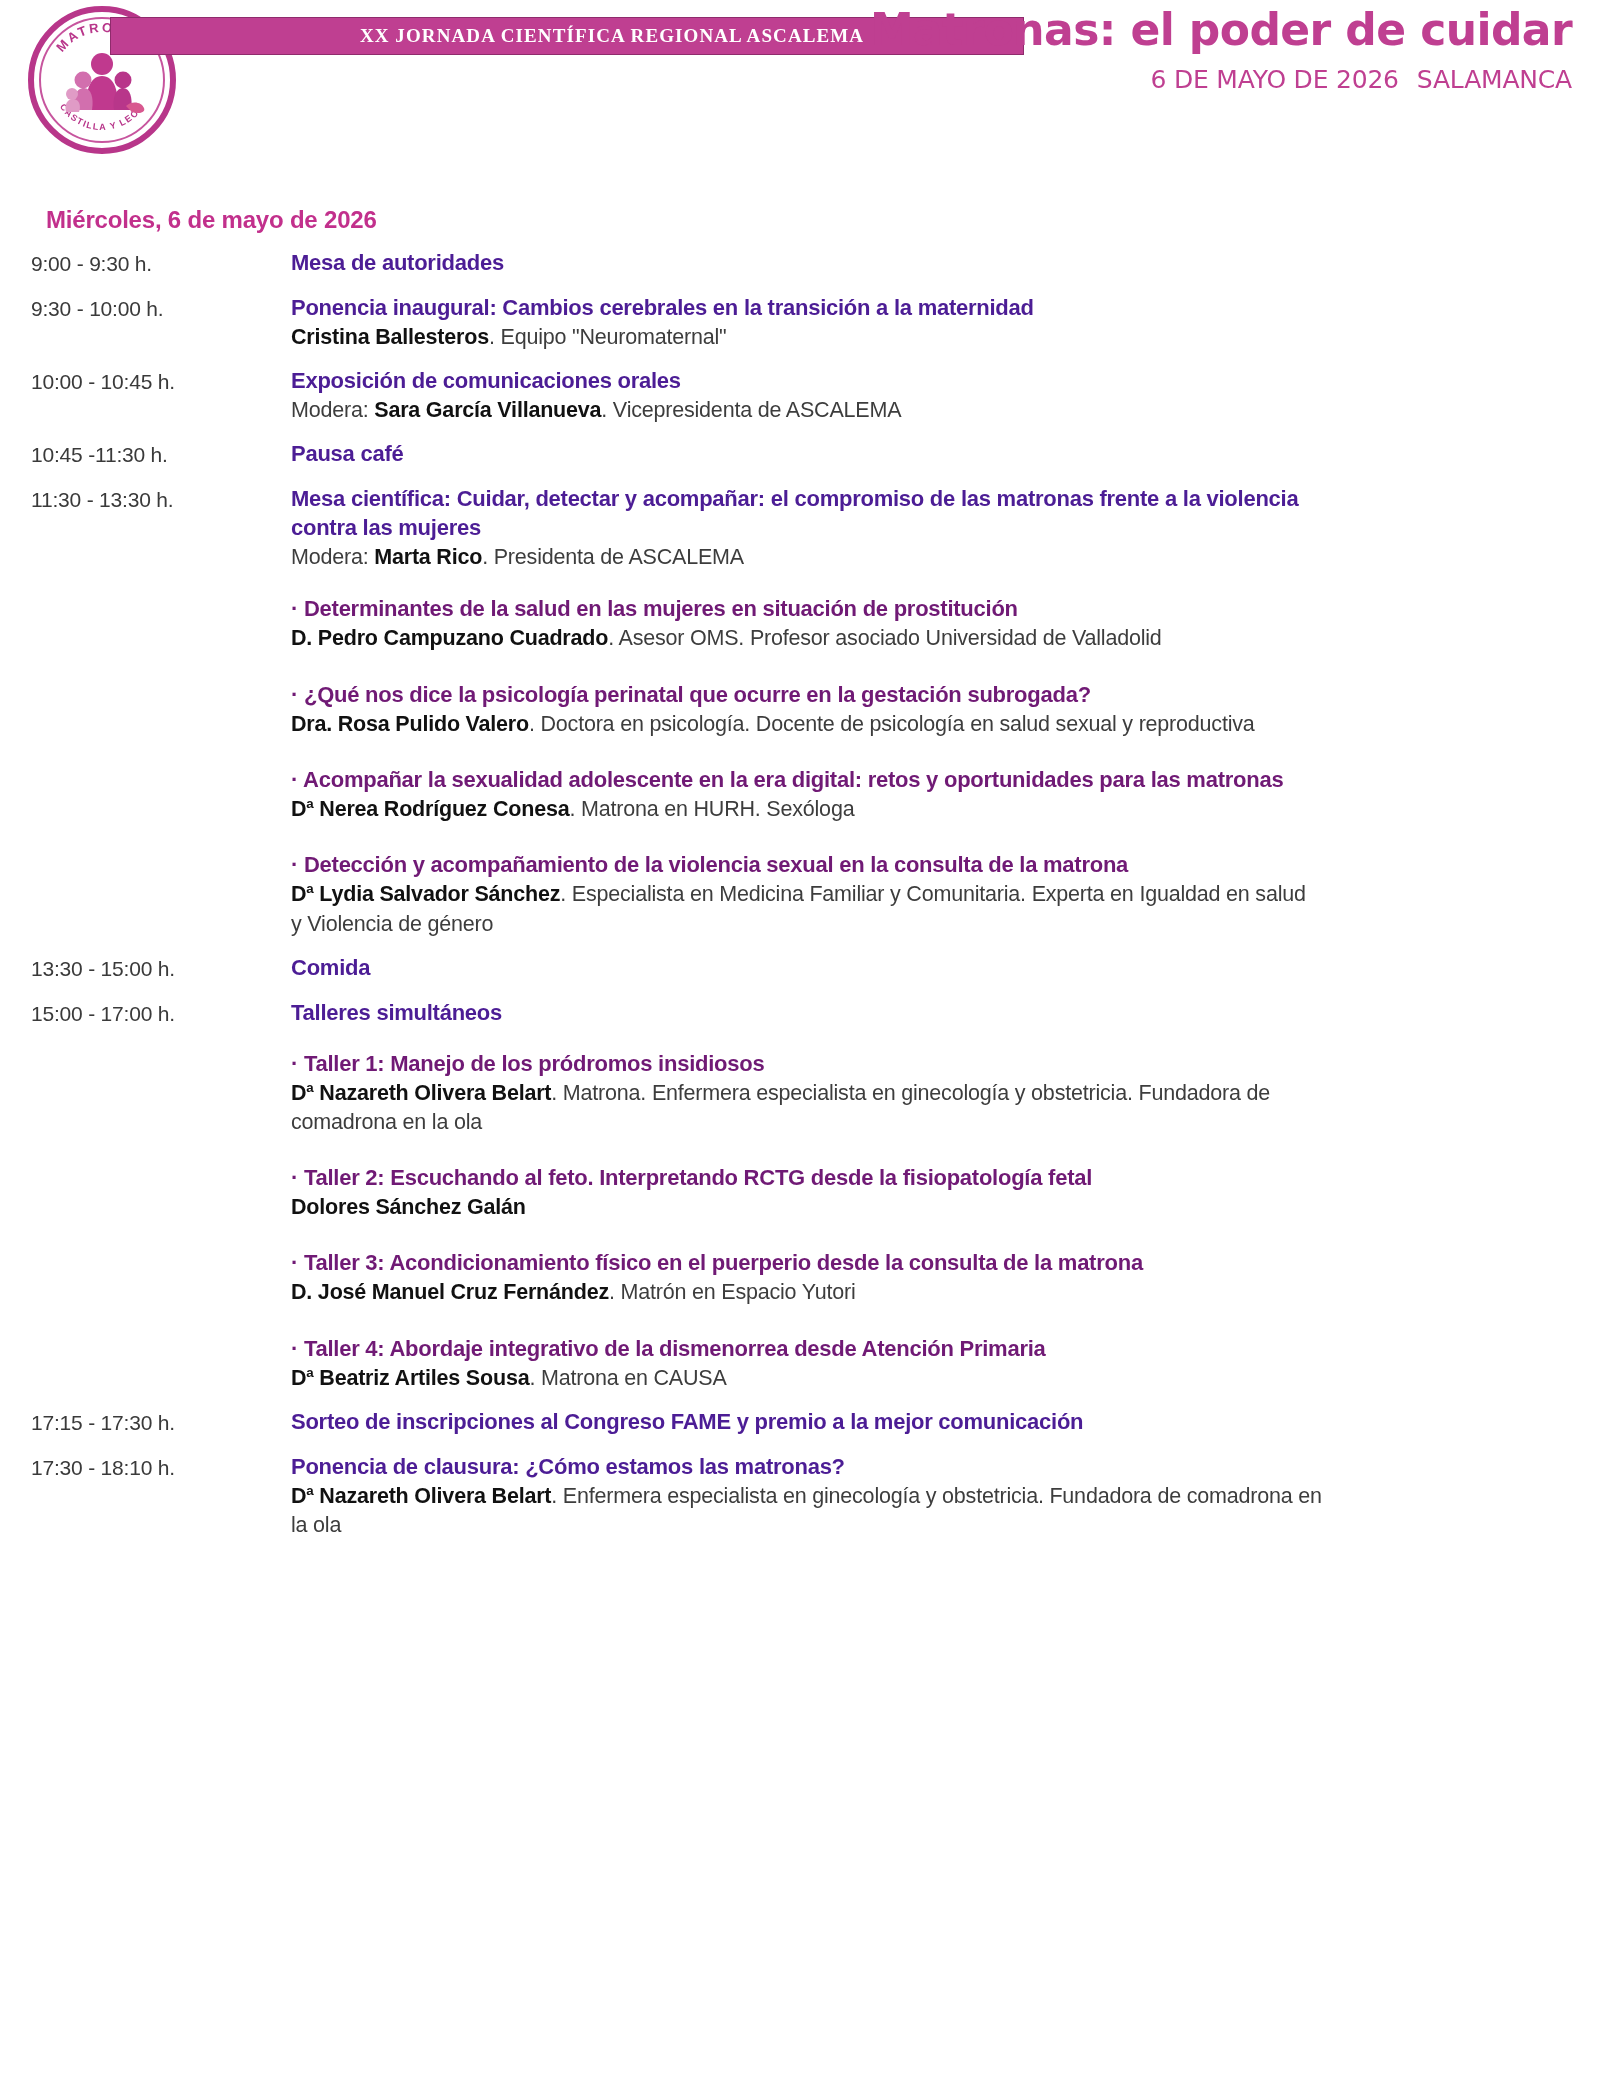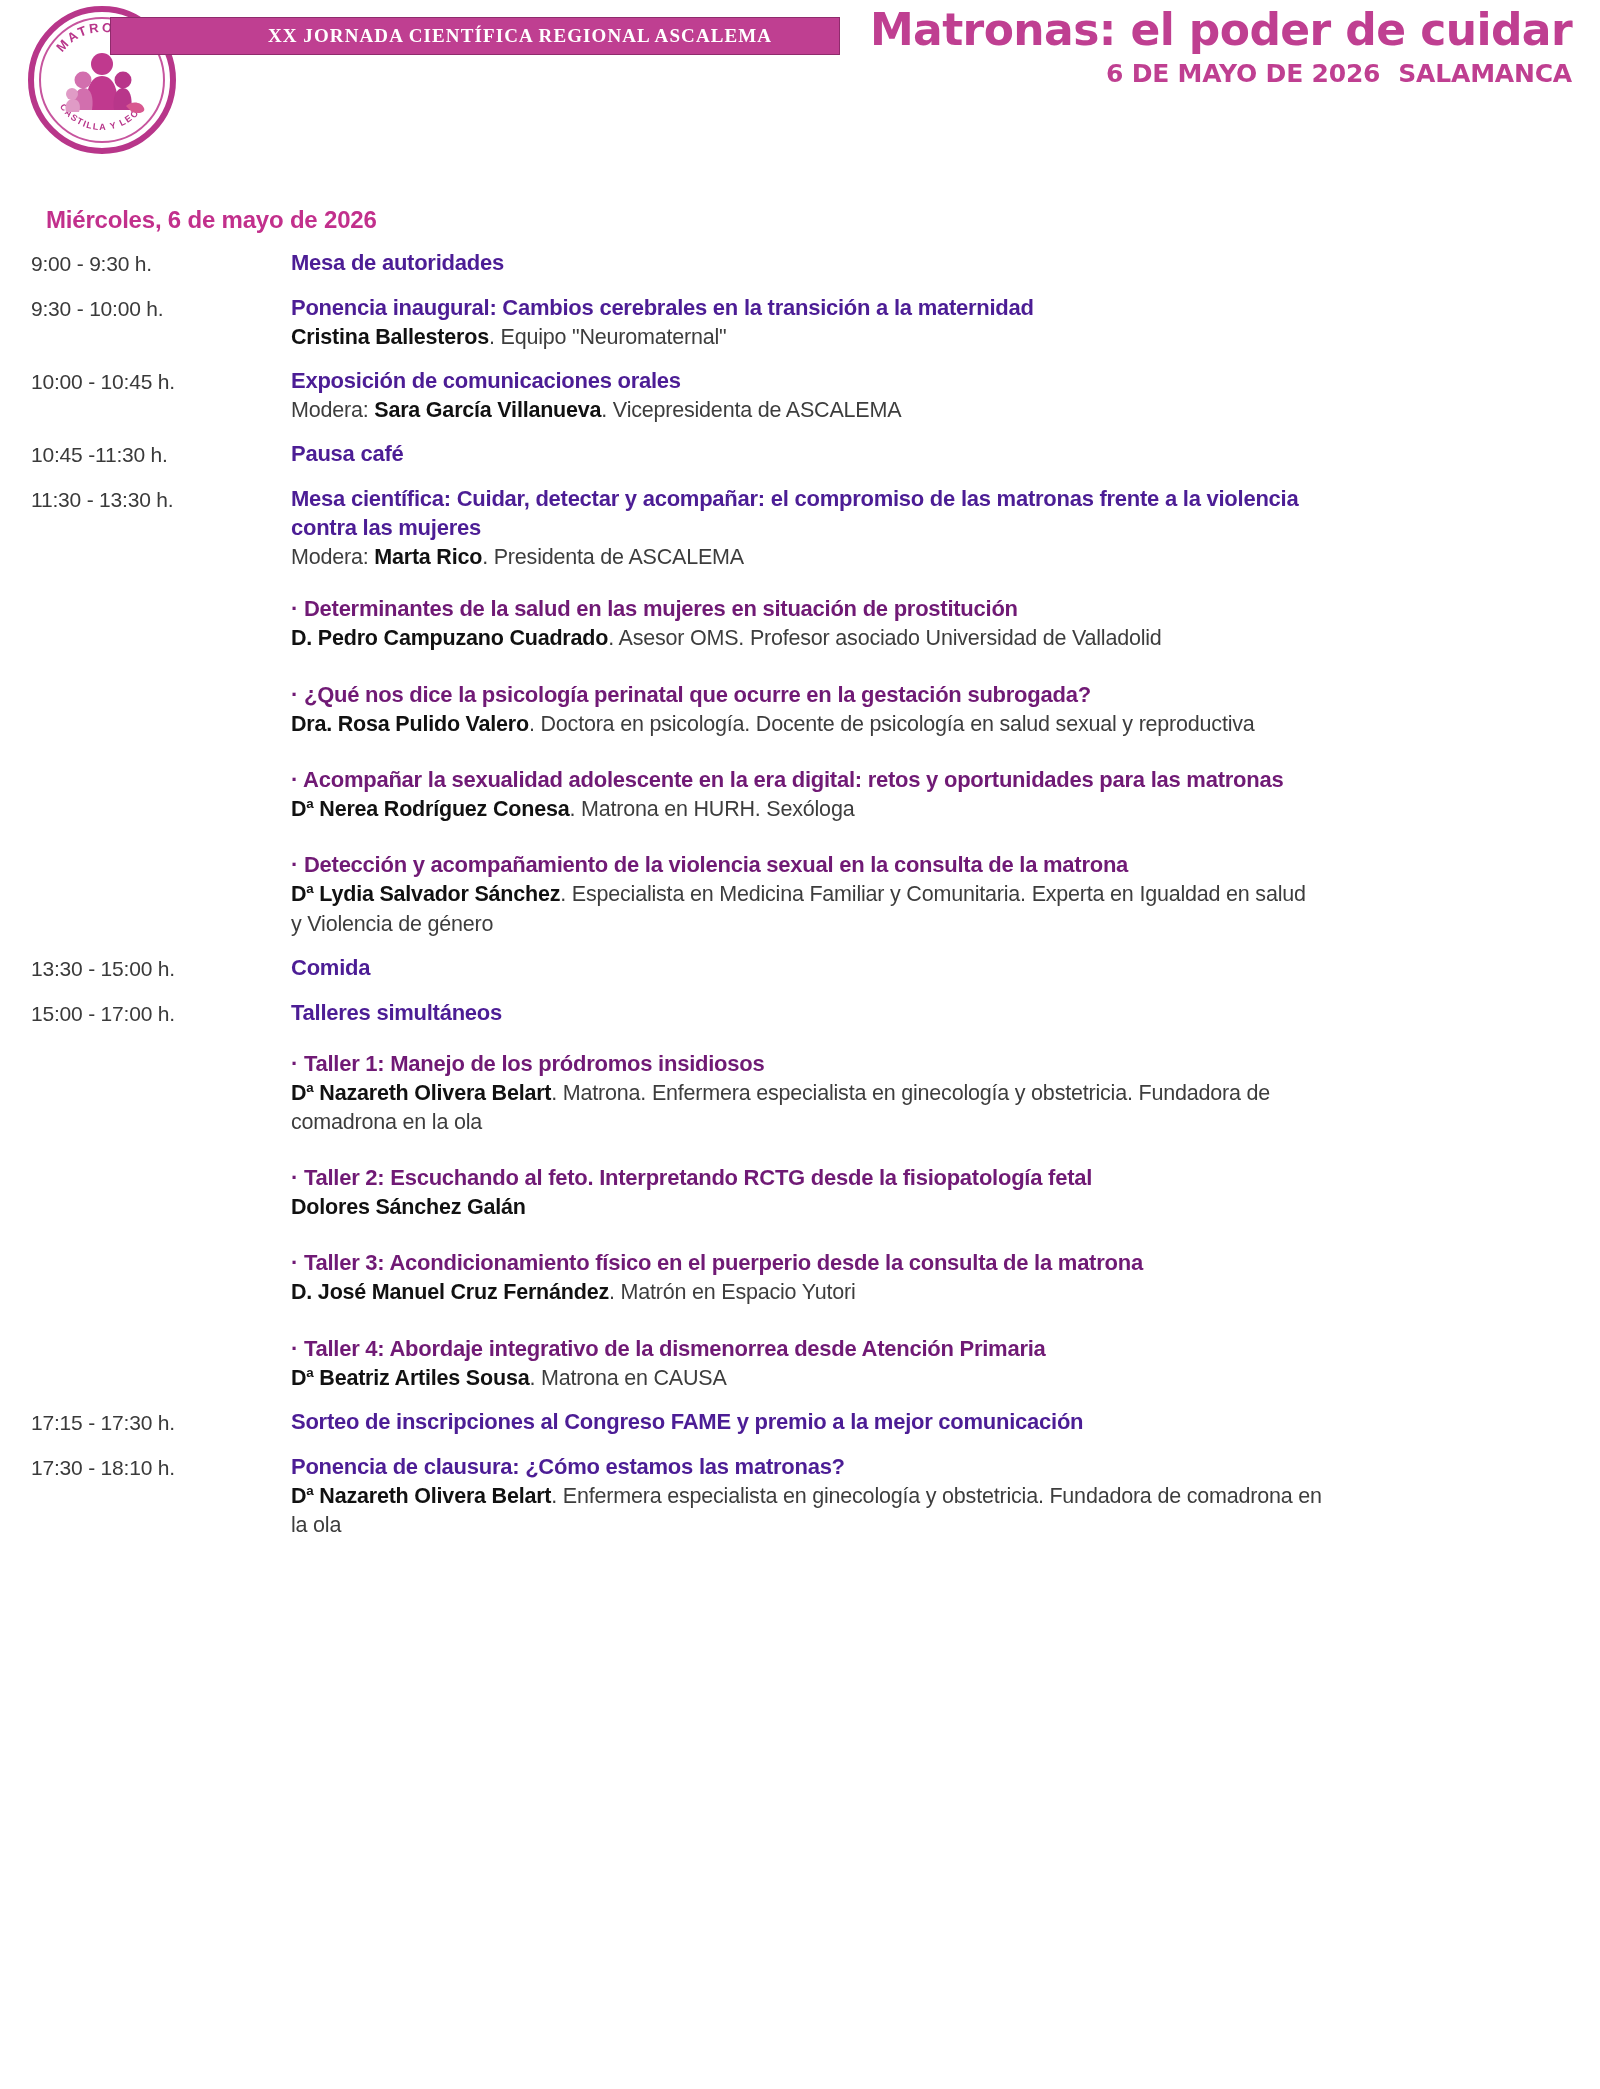--- a/index.html
+++ b/index.html
@@ -43,21 +43,21 @@
     border-radius: 50%;
     border: 2px solid #c7559e;
     box-sizing: border-box;
   }
   .logo svg { position: absolute; inset: 0; }
 
   .title-band {
     position: absolute;
     left: 110px;
     top: 17px;
-    width: 730px;
+    width: 914px;
     height: 38px;
     background: #bf3f91;
     border: 1px solid #8f2b6c;
     box-sizing: border-box;
     display: flex;
     align-items: center;
     justify-content: center;
   }
   .title-band-text {
     font-family: "Liberation Serif", serif;
@@ -80,25 +80,25 @@
     font-family: "DejaVu Sans", sans-serif;
     font-weight: bold;
     font-size: 44px;
     line-height: 1.02;
     color: #bf3f91;
     letter-spacing: -0.6px;
     white-space: nowrap;
   }
   .main-subtitle {
     font-family: "DejaVu Sans", sans-serif;
-    font-weight: bold;
+    font-weight: normal;
     font-size: 25px;
     line-height: 1.2;
     color: #bf3f91;
-    margin-top: 6px;
+    margin-top: 12px;
     letter-spacing: -0.2px;
     white-space: nowrap;
   }
   .main-subtitle .gap { display: inline-block; width: 18px; }
 
   
   .content {
     position: absolute;
     left: 0;
     top: 160px;

